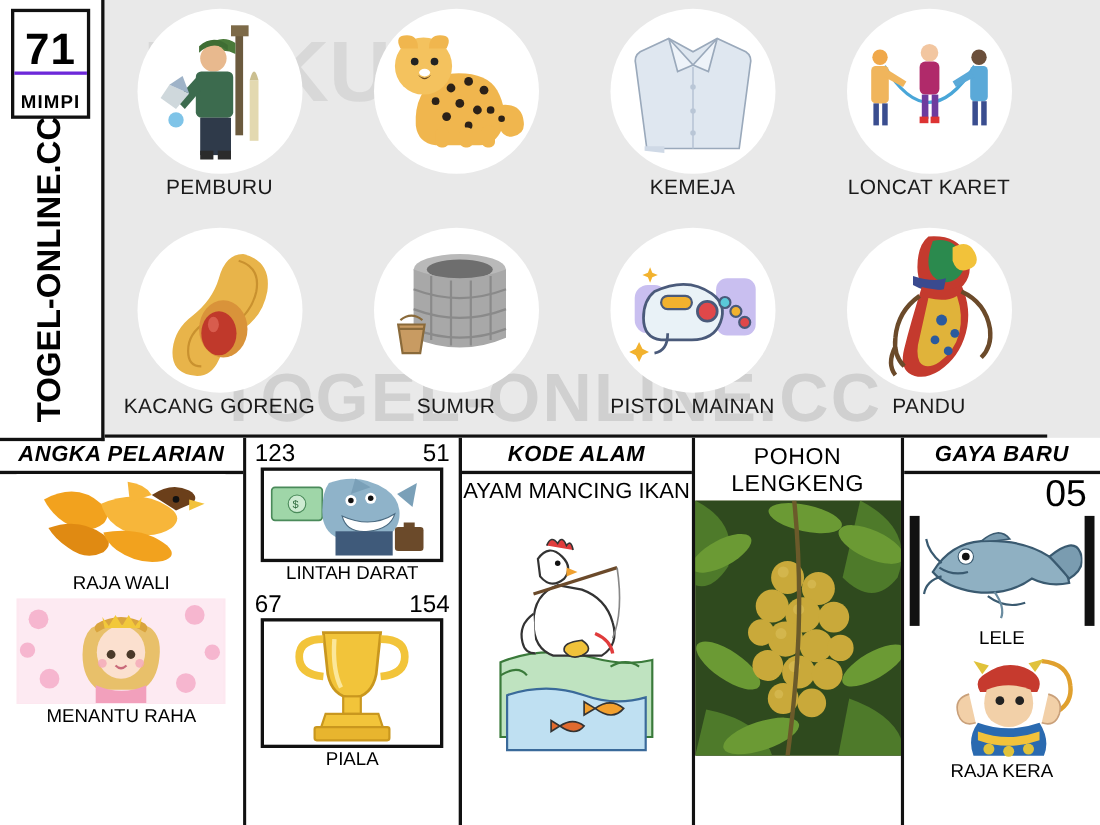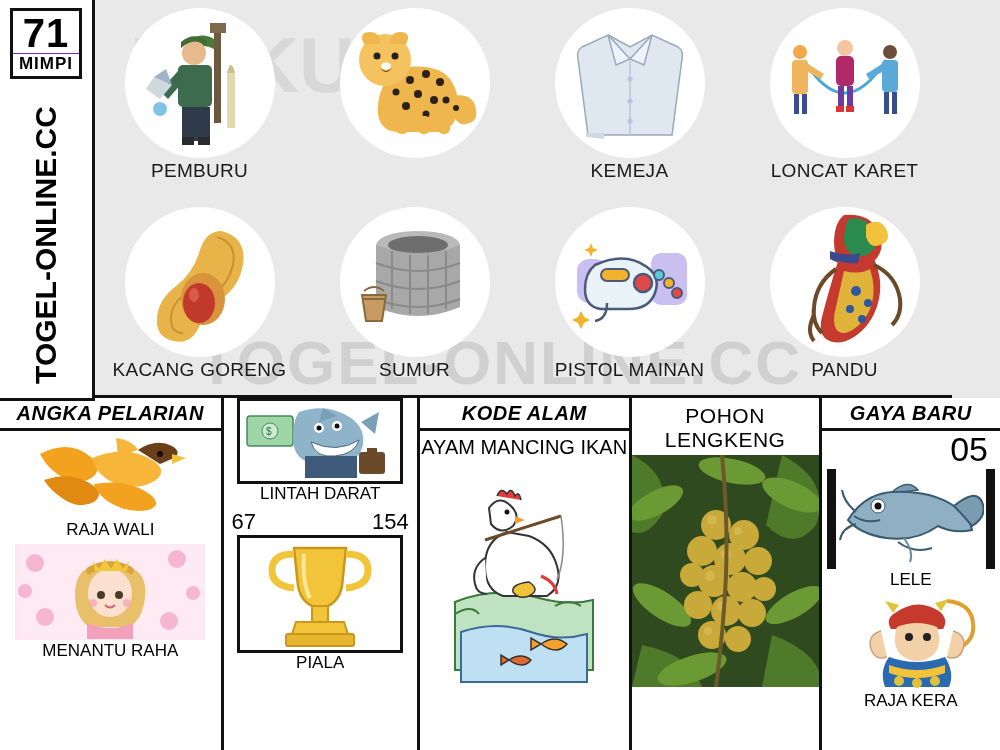--- a/index.html
+++ b/index.html
@@ -37,23 +37,23 @@
   
   .spine{
     position:absolute;left:0;top:0;width:92px;height:398px;
     background:#ffffff;border-right:3px solid #111;border-bottom:3px solid #111;
     z-index:5;
   }
   .spine .numbox{
     margin:8px 10px 0 10px;border:3px solid #111;background:#fff;
     text-align:center;
   }
-  .spine .num{font-size:40px;font-weight:bold;line-height:40px;padding-top:2px;letter-spacing:1px;}
+  .spine .num{font-size:40px;font-weight:bold;line-height:40px;padding-top:14px;letter-spacing:1px;}
   .spine .mimpi{
-    border-top:1px solid #6d28d9;font-size:17px;font-weight:bold;letter-spacing:1px;padding:0 0 2px 0;
+    border-top:3px solid #6d28d9;font-size:17px;font-weight:bold;letter-spacing:1px;padding:15px 0 2px 0;
   }
   .spine .vert{
     position:absolute;left:0;top:100px;width:92px;height:290px;
     display:flex;align-items:center;justify-content:center;
   }
   .spine .vert span{
     transform:rotate(-90deg);white-space:nowrap;
     font-size:30px;font-weight:bold;letter-spacing:0px;
   }
 
@@ -373,20 +373,24 @@
           <circle cx="76" cy="58" r="4" fill="#f4a8b8" opacity=".8"></circle>
           <circle cx="110" cy="58" r="4" fill="#f4a8b8" opacity=".8"></circle>
           <path d="M70 78 q24 10 46 0 l0 16 l-46 0z" fill="#f2a0bc"></path>
         </svg>
       </div>
       <div class="lbl">MENANTU RAHA</div>
     </div>
 
     <div class="col c2">
 
+      <div class="pairhead">
+        <span class="ereknum">123</span>
+        <span class="ereknum">51</span>
+      </div>
       <div class="box" style="width:166px;height:86px;display:flex;align-items:center;justify-content:center;">
         <svg width="158" height="78" viewBox="0 0 158 78">
           <rect x="6" y="14" width="46" height="30" rx="3" fill="#9fd6a8" stroke="#4a8a5a" stroke-width="1.5"></rect>
           <circle cx="29" cy="29" r="8" fill="#cdebd2" stroke="#4a8a5a"></circle>
           <text x="25" y="33" font-size="10" fill="#2f6b3f" font-family="sans-serif">$</text>
           <path d="M58 10 q28 -10 52 6 q14 10 12 26 q-2 14 -16 18 l-40 0 q-14 -6 -14 -24 q0 -18 6 -26z" fill="#8fb3c9"></path>
           <path d="M82 6 l14 8 l-18 6z" fill="#7aa0b8"></path>
           <path d="M120 20 l18 -10 l-4 22z" fill="#7aa0b8"></path>
           <circle cx="78" cy="26" r="5" fill="#fff"></circle>
             <circle cx="78" cy="26" r="2.5" fill="#111"></circle>

